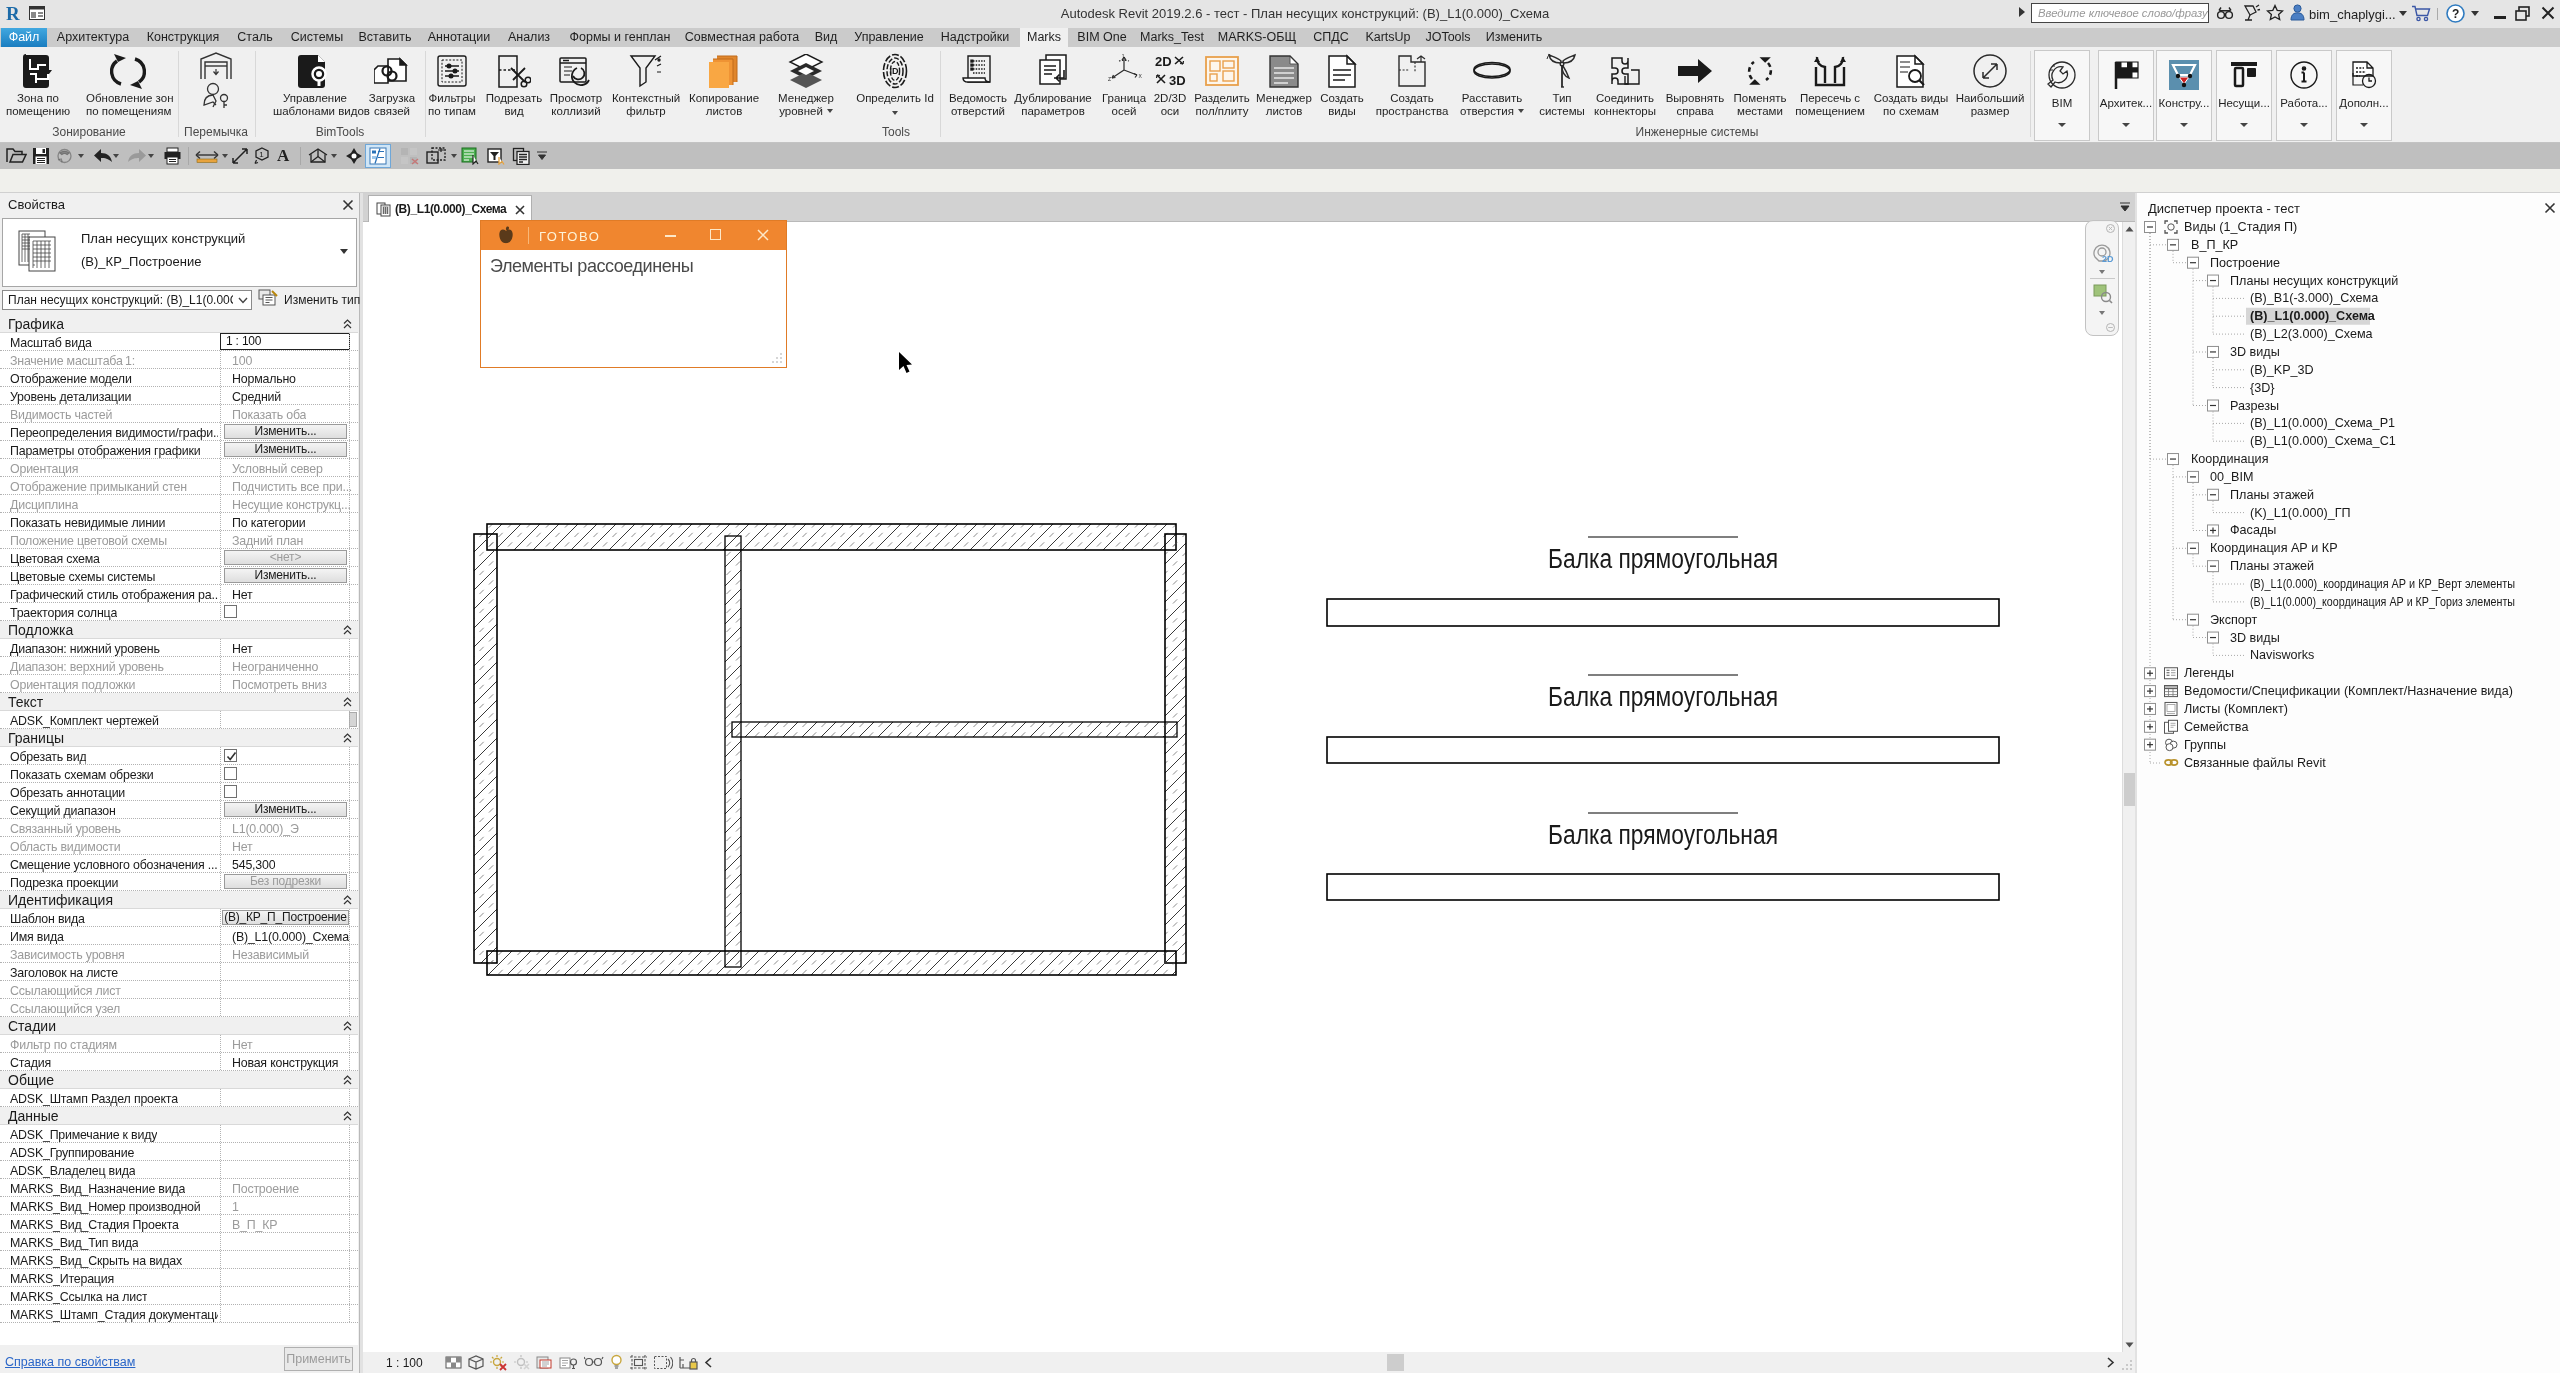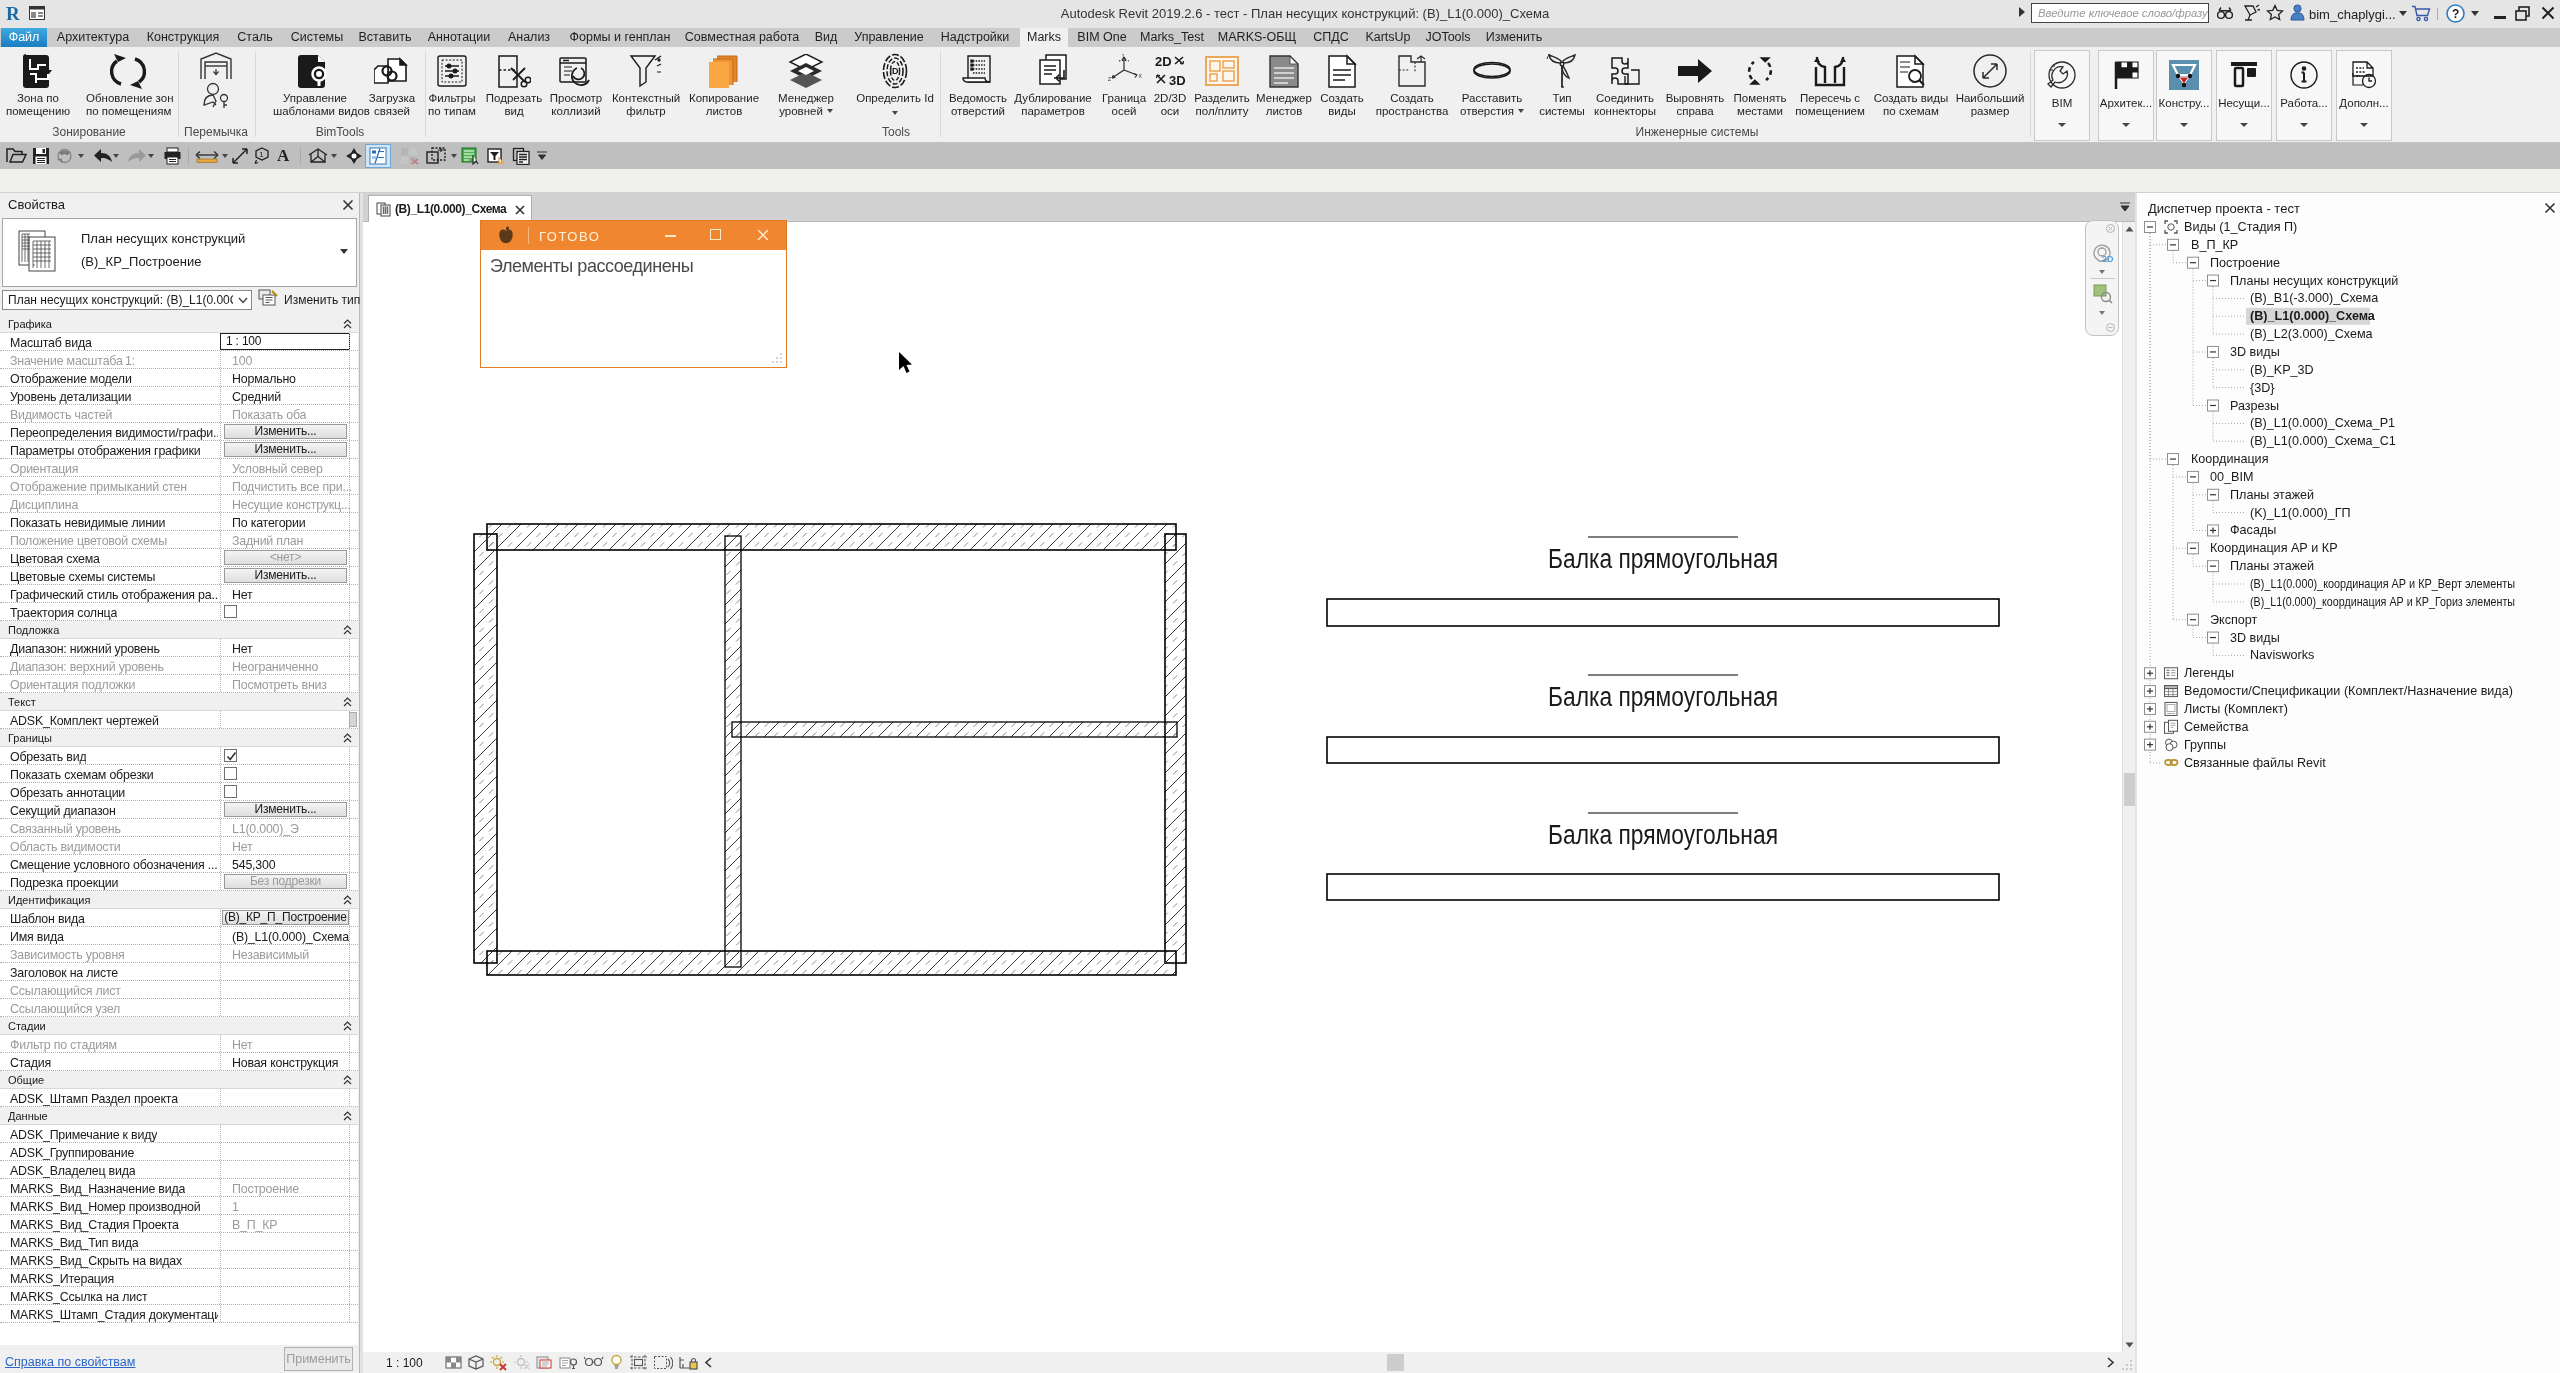--- a/index.html
+++ b/index.html
@@ -27,21 +27,21 @@
 .rpanel .rpic { height:40px; display:flex; align-items:center; justify-content:center; margin-top:4px; }
 .rpanel .rpt { font-size:11.5px; color:#1f1f1f; margin-top:2px; white-space:nowrap; overflow:hidden; }
 .rpanel .rparrow { width:0;height:0;border-top:4px solid #444;border-left:4px solid transparent;border-right:4px solid transparent; margin:14px auto 0; }
 
 #qat { position:absolute; left:0; top:143px; width:2560px; height:26px; background:#bfbfbf; }
 
 #optbar { position:absolute; left:0; top:169px; width:2560px; height:24px; background:#f0f0ec; border-bottom:1px solid #d0d0d0; }
 
 #props { position:absolute; left:0; top:193px; width:360px; height:1180px; background:#f0f0f0; border-right:1px solid #b9b9b9;padding-left:16px; }
 #pgrid { position:absolute; left:0; top:122px; width:358px; }
-.psec { position:relative; height:18px; background:#f0f0f0; font-size:11px; color:#1a1a1a; padding-left:8px; line-height:18px; border-bottom:1px solid #d9d9d9; }
+.psec { position:relative; height:18px; background:#f0f0f0; font-size:14px; color:#1a1a1a; padding-left:8px; line-height:18px; border-bottom:1px solid #d9d9d9; }
 .psec .chev { position:absolute; right:6px; top:4px; }
 .prow { position:relative; height:18px; background:#fff; border-bottom:1px dotted #b2b2b2; font-size:12.4px; letter-spacing:-0.2px; }
 .prow::before { content:""; position:absolute; left:220px; top:0; bottom:0; border-left:1px dotted #b2b2b2; }
 .prow::after { content:""; position:absolute; left:349px; top:0; bottom:0; border-left:1px dotted #b2b2b2; }
 .pl { position:absolute; left:10px; top:3px; white-space:nowrap; overflow:hidden; max-width:208px; color:#1a1a1a; }
 .pv { position:absolute; left:232px; top:3px; white-space:nowrap; overflow:hidden; max-width:120px; color:#1a1a1a; }
 .gray { color:#9b9b9b; }
 .pbtn { position:absolute; left:224px; top:1px; width:123px; height:15px; background:linear-gradient(#f4f4f4,#dedede); border:1px solid #9a9a9a; font-size:12px; line-height:13px; text-align:center; color:#1a1a1a; overflow:hidden; white-space:nowrap; }
 .pbtn.gray { color:#9b9b9b; }
 .pbtn.wide { left:222px; width:127px; }

